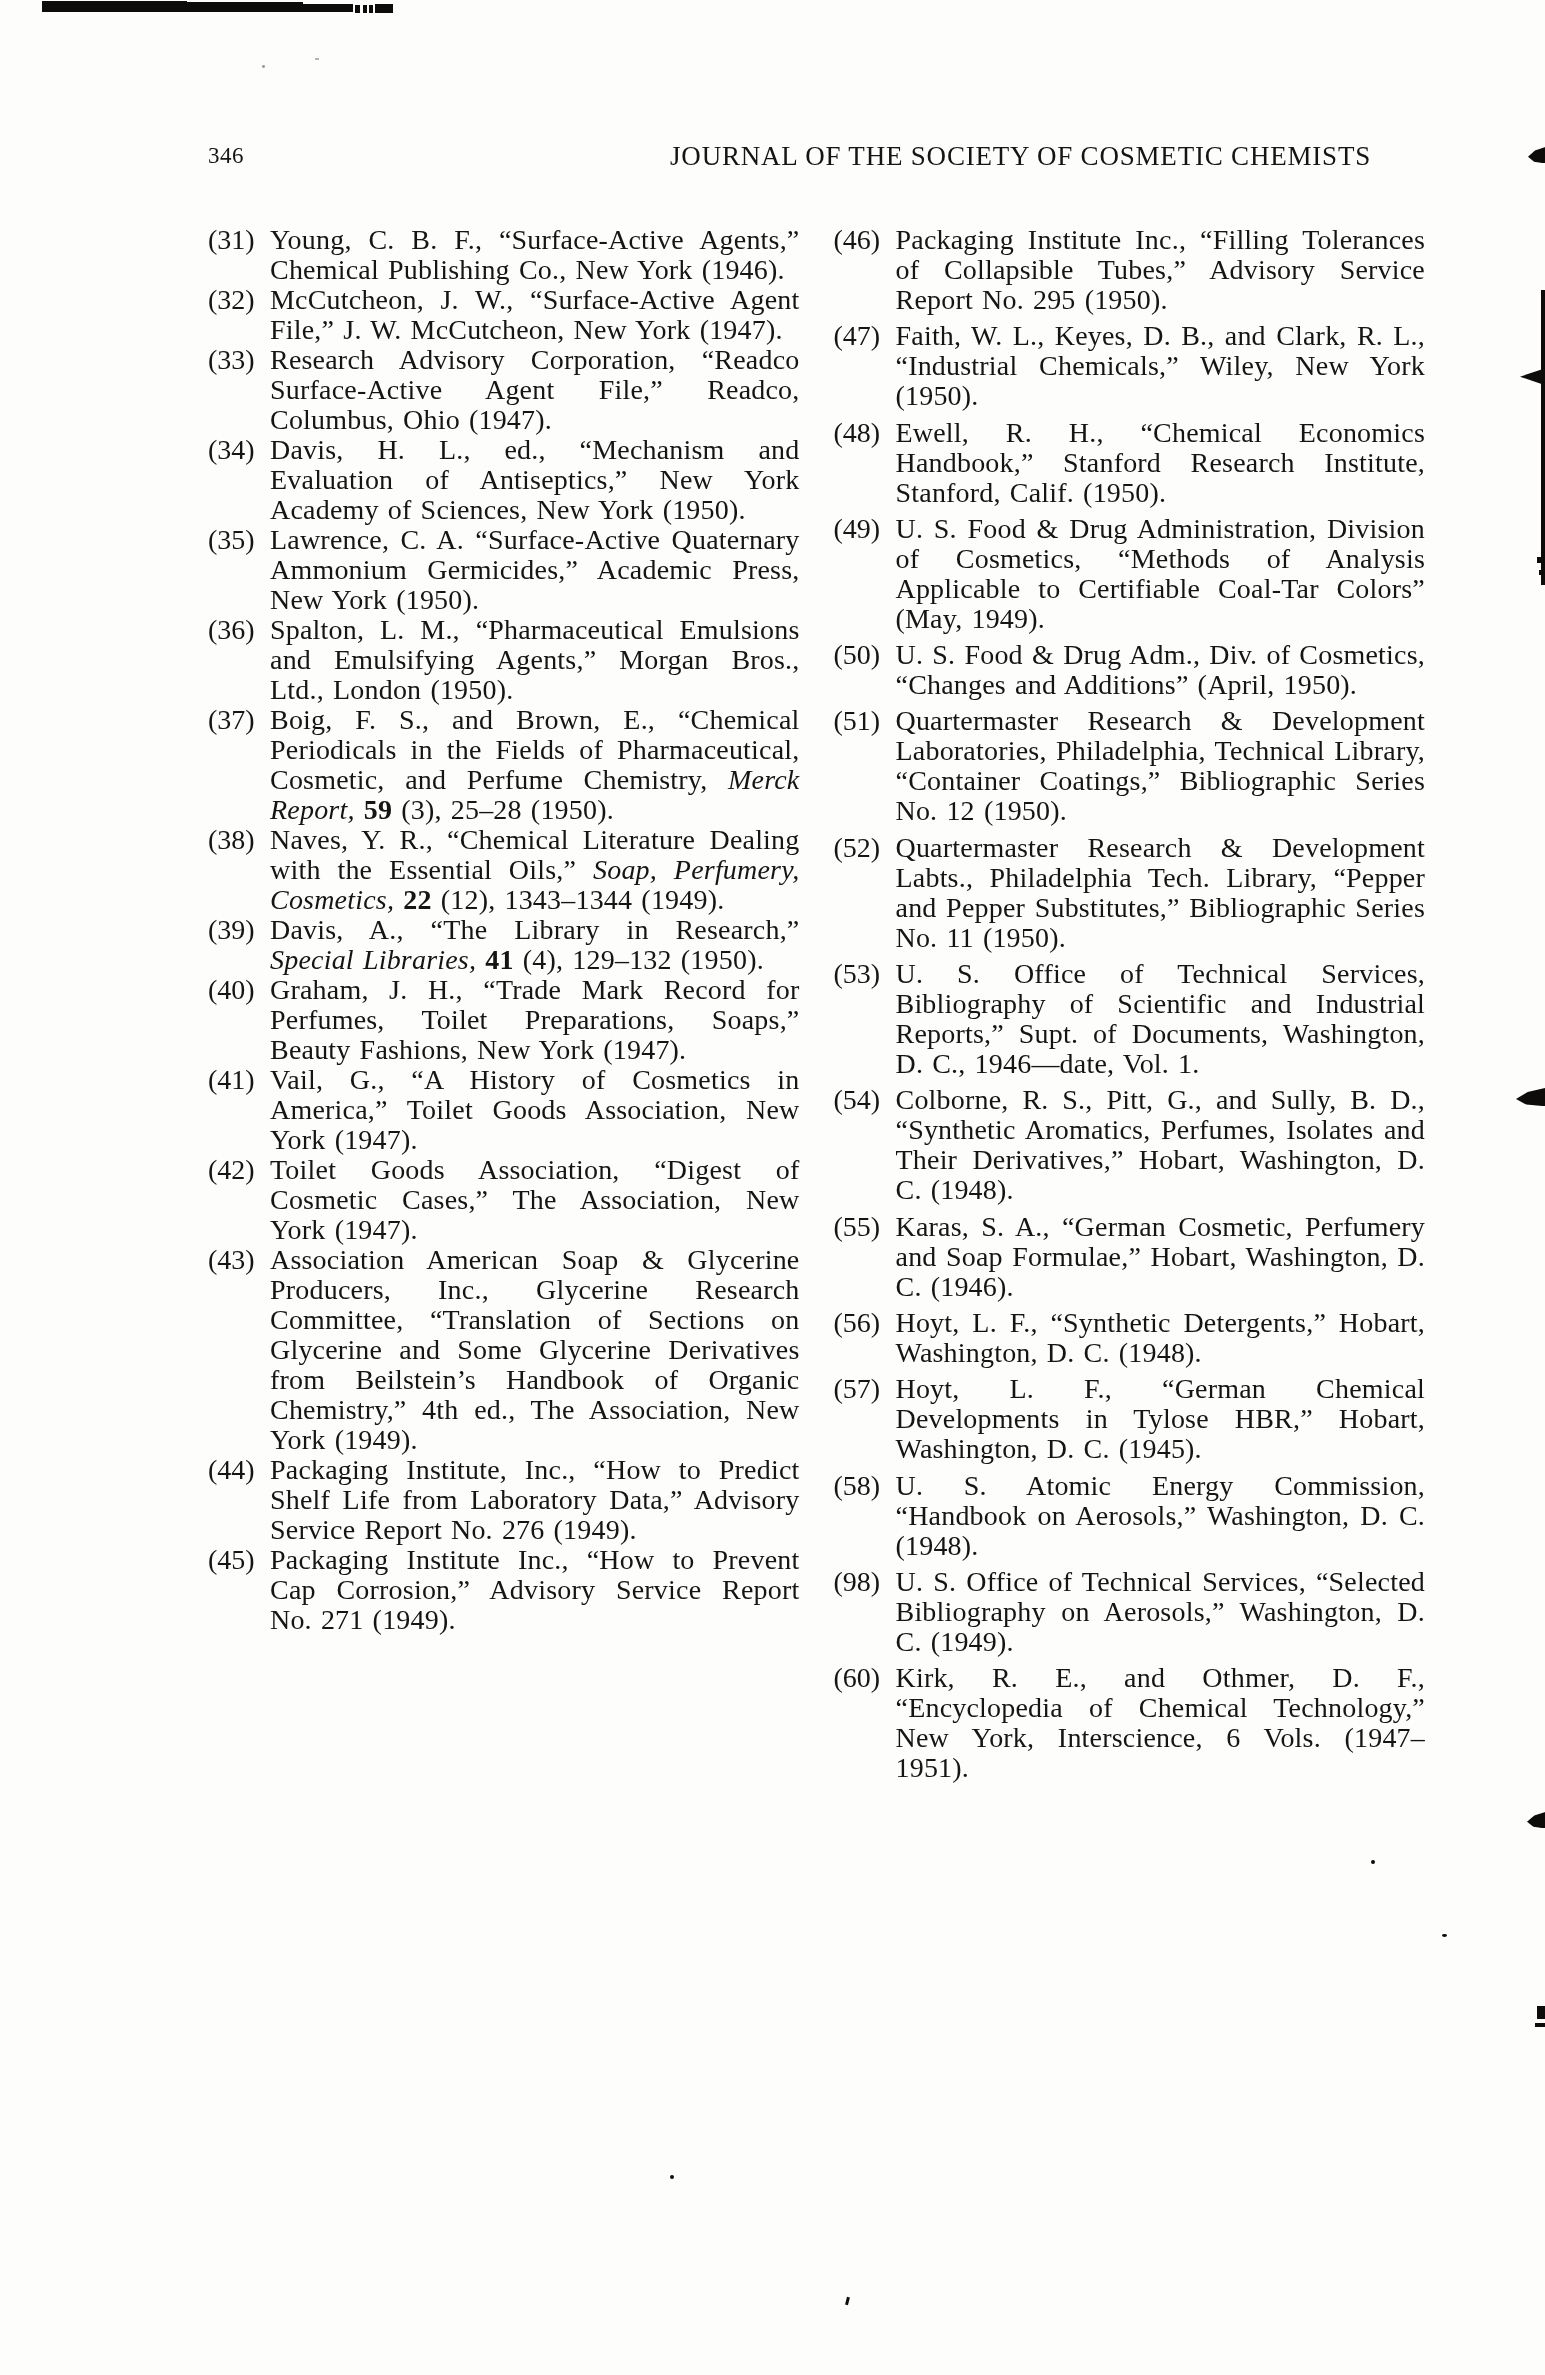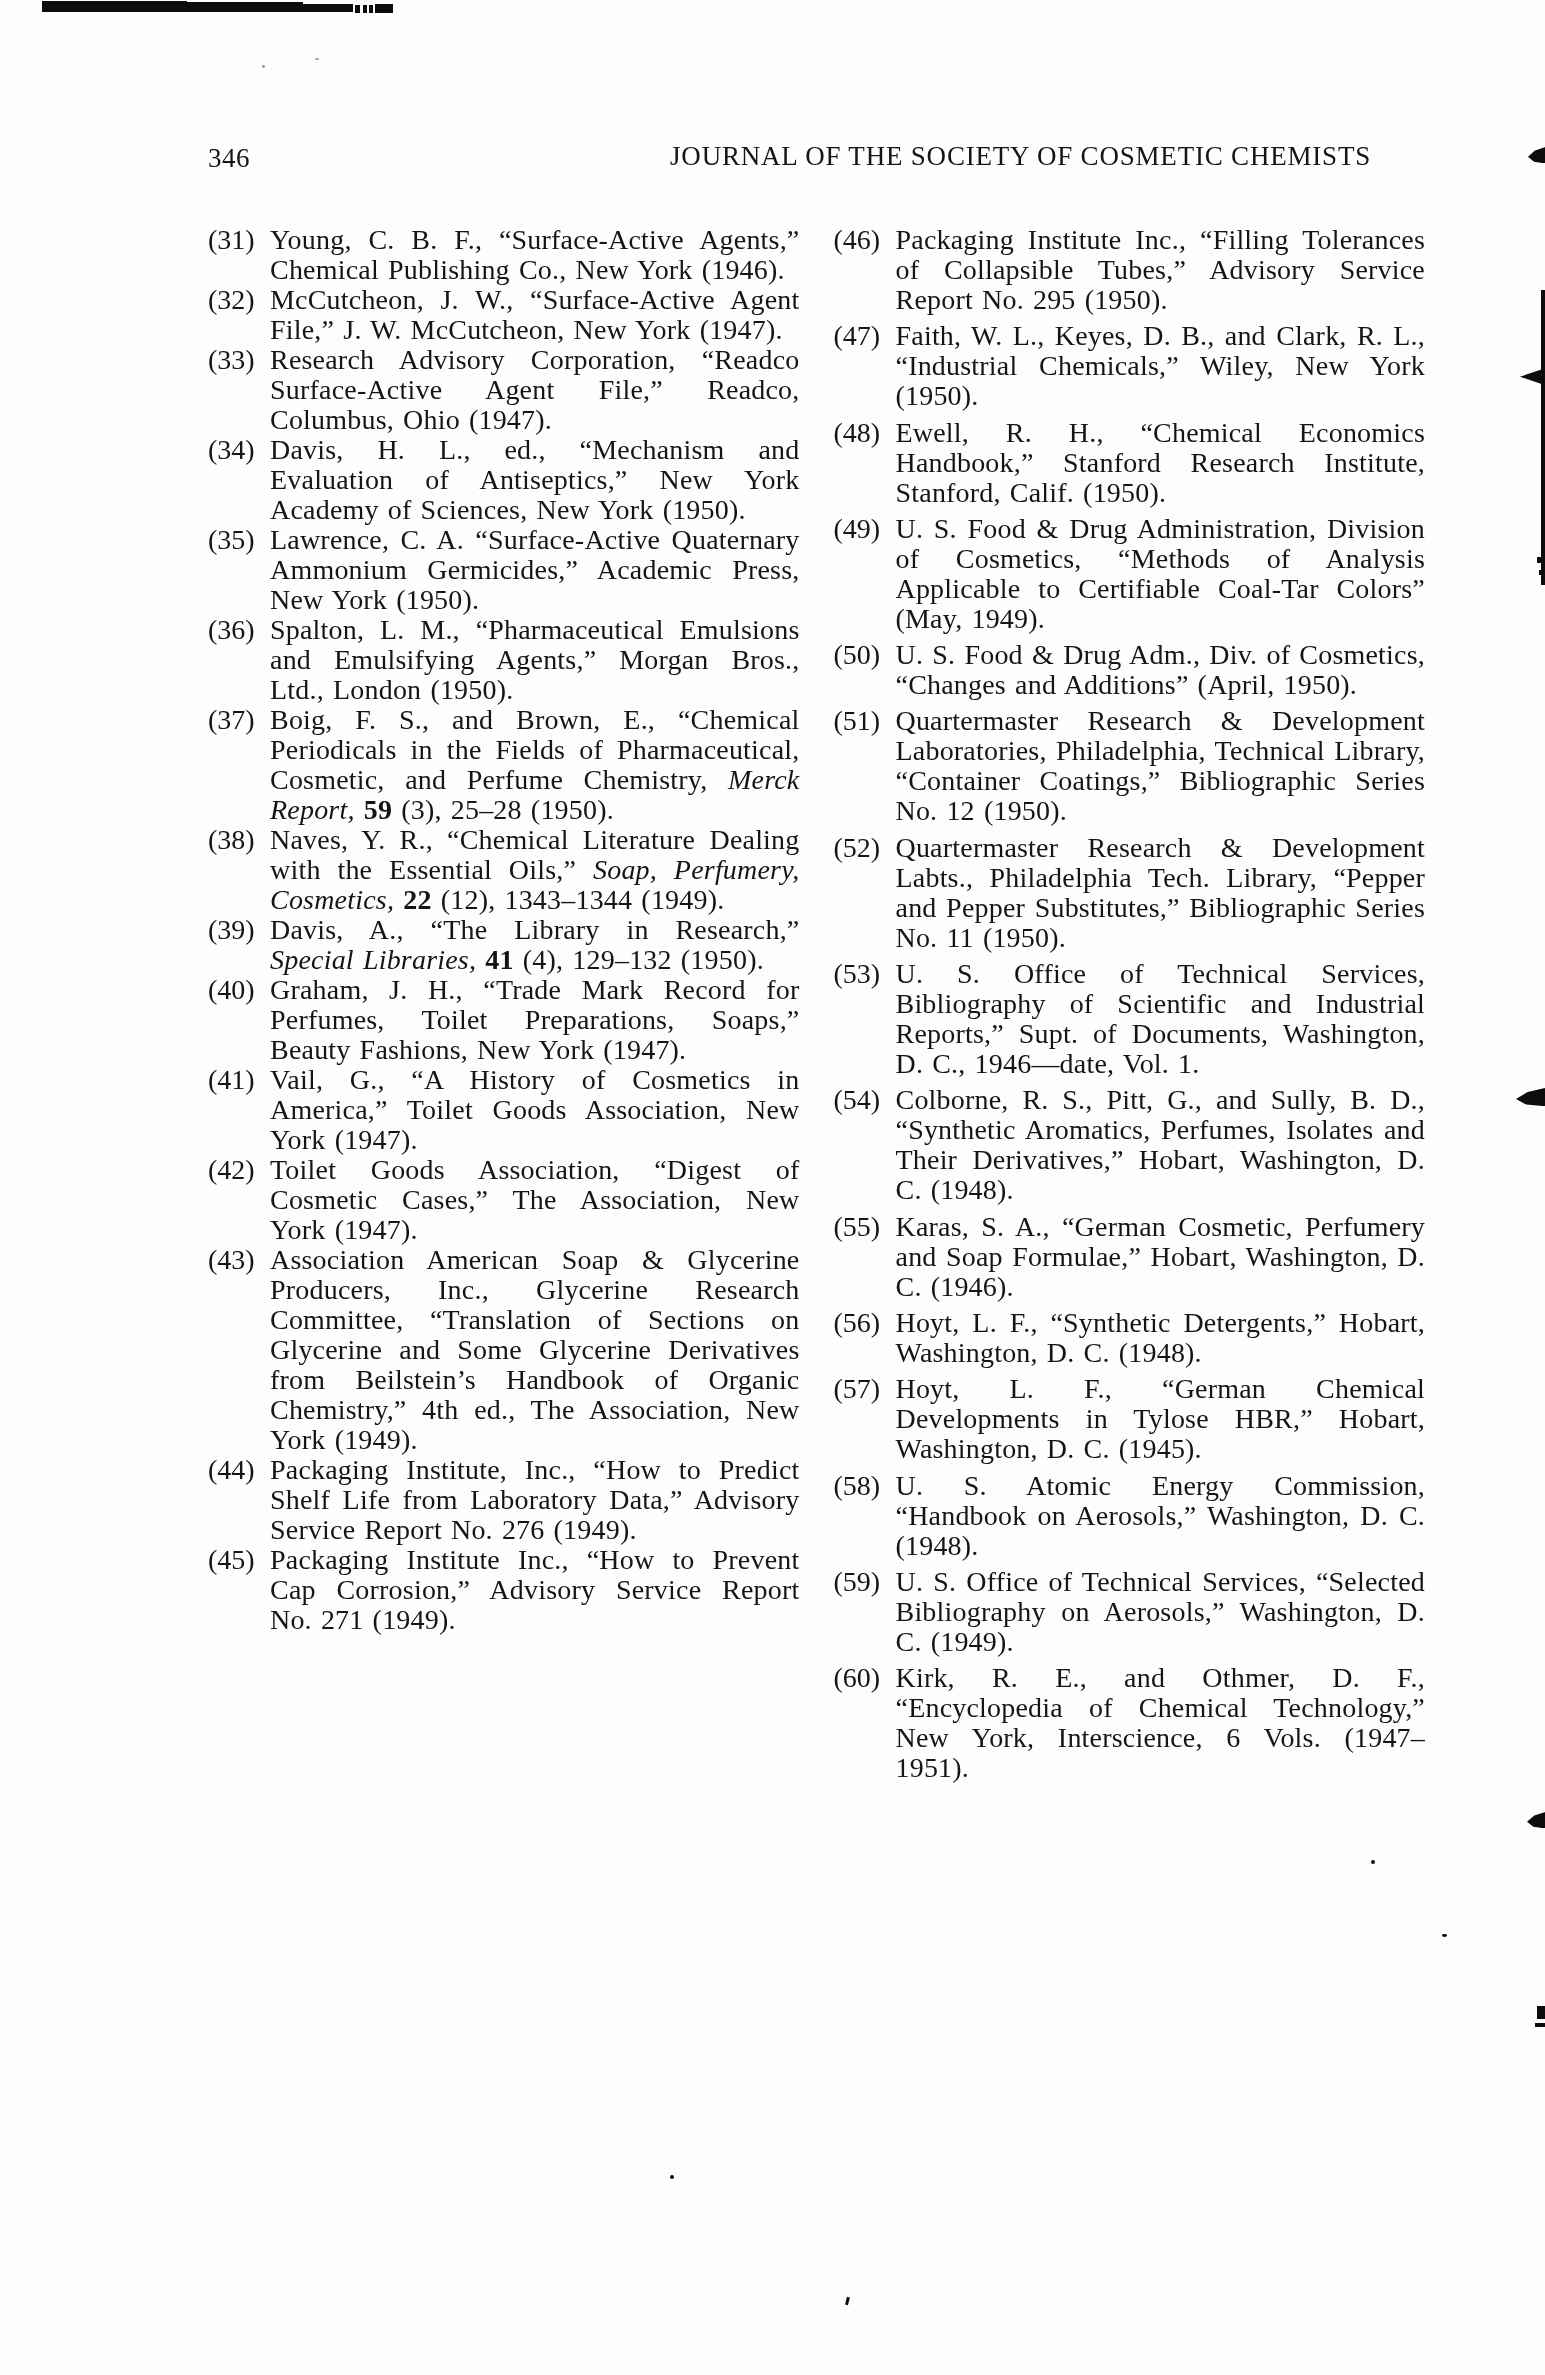--- a/index.html
+++ b/index.html
@@ -7,21 +7,21 @@
     width:1546px;height:2375px;
     background:#fdfdfc;
     position:relative;
     font-family:"Liberation Serif","DejaVu Serif",serif;
     color:#161514;
     overflow:hidden;
   }
   
   .page-num{
     position:absolute;left:208px;top:143px;
-    font-size:27px;letter-spacing:0.5px;
+    font-size:23px;letter-spacing:0.5px;
   }
   .journal-title{
     position:absolute;left:205px;top:141px;width:1166px;
     text-align:right;font-size:27px;letter-spacing:0.8px;
     white-space:nowrap;
   }
   
   .columns{
     position:absolute;left:208px;top:225px;width:1217px;
     display:flex;gap:34px;align-items:flex-start;
@@ -73,21 +73,21 @@
       <div class="ref"><span class="ref-num">(49)</span><span>U. S. Food &amp; Drug Administration, Division of Cosmetics, “Methods of Analysis Applicable to Certifiable Coal-Tar Colors” (May, 1949).</span></div>
       <div class="ref"><span class="ref-num">(50)</span><span>U. S. Food &amp; Drug Adm., Div. of Cosmetics, “Changes and Additions” (April, 1950).</span></div>
       <div class="ref"><span class="ref-num">(51)</span><span>Quartermaster Research &amp; Development Laboratories, Philadelphia, Technical Library, “Container Coatings,” Bibliographic Series No. 12 (1950).</span></div>
       <div class="ref"><span class="ref-num">(52)</span><span>Quartermaster Research &amp; Development Labts., Philadelphia Tech. Library, “Pepper and Pepper Substitutes,” Bibliographic Series No. 11 (1950).</span></div>
       <div class="ref"><span class="ref-num">(53)</span><span>U. S. Office of Technical Services, Bibliography of Scientific and Industrial Reports,” Supt. of Documents, Washington, D. C., 1946—date, Vol. 1.</span></div>
       <div class="ref"><span class="ref-num">(54)</span><span>Colborne, R. S., Pitt, G., and Sully, B. D., “Synthetic Aromatics, Perfumes, Isolates and Their Derivatives,” Hobart, Washington, D. C. (1948).</span></div>
       <div class="ref"><span class="ref-num">(55)</span><span>Karas, S. A., “German Cosmetic, Perfumery and Soap Formulae,” Hobart, Washington, D. C. (1946).</span></div>
       <div class="ref"><span class="ref-num">(56)</span><span>Hoyt, L. F., “Synthetic Detergents,” Hobart, Washington, D. C. (1948).</span></div>
       <div class="ref"><span class="ref-num">(57)</span><span>Hoyt, L. F., “German Chemical Developments in Tylose HBR,” Hobart, Washington, D. C. (1945).</span></div>
       <div class="ref"><span class="ref-num">(58)</span><span>U. S. Atomic Energy Commission, “Handbook on Aerosols,” Washington, D. C. (1948).</span></div>
-      <div class="ref"><span class="ref-num">(59)</span><span>U. S. Office of Technical Services, “Selected Bibliography on Aerosols,” Washington, D. C. (1949).</span></div>
+      <div class="ref"><span class="ref-num">(98)</span><span>U. S. Office of Technical Services, “Selected Bibliography on Aerosols,” Washington, D. C. (1949).</span></div>
       <div class="ref"><span class="ref-num">(60)</span><span>Kirk, R. E., and Othmer, D. F., “Encyclopedia of Chemical Technology,” New York, Interscience, 6 Vols. (1947–1951).</span></div>
     </div>
 </div>
 
 <div style="position:absolute;left:42px;top:1px;width:351px;height:12.6px;">
   <div class="art" style="left:0;top:2.9px;width:311px;height:7.7px;"></div>
   <div class="art" style="left:0;top:0;width:145px;height:10.6px;"></div>
   <div class="art" style="left:145px;top:1px;width:116px;height:8.7px;"></div>
   <div class="art" style="left:313px;top:3.9px;width:4.8px;height:7.7px;"></div>
   <div class="art" style="left:321px;top:3.9px;width:3.9px;height:7.7px;"></div>

